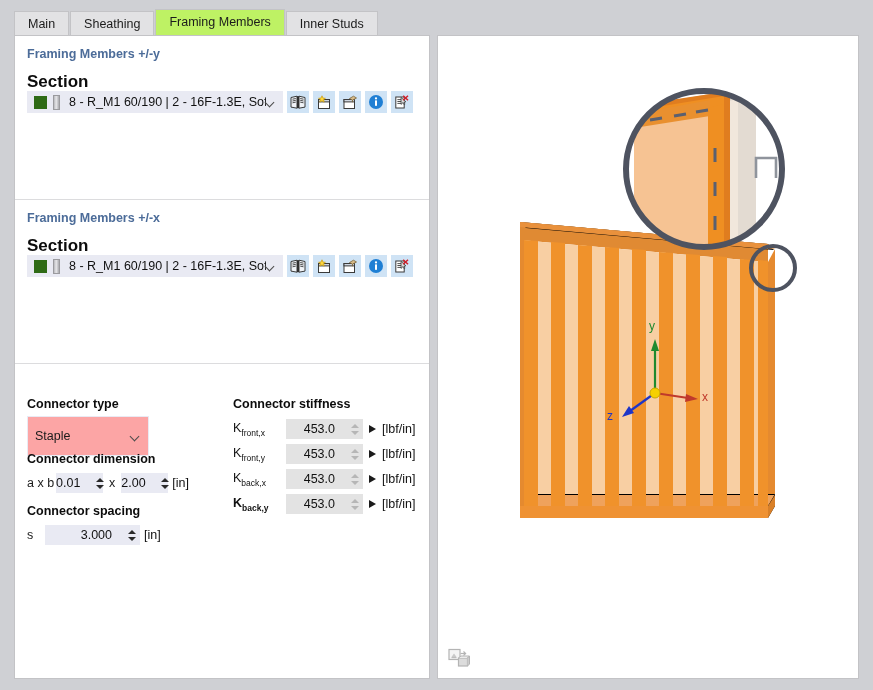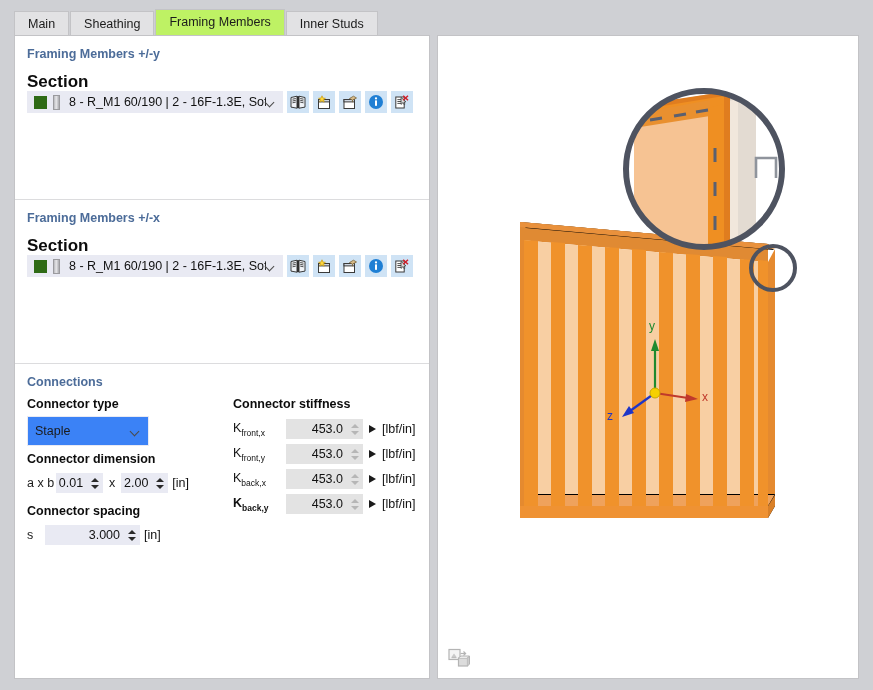--- a/index.html
+++ b/index.html
@@ -72,33 +72,33 @@
     background:#cfe3f5;border:1px solid #cfe3f5;box-sizing:border-box;
     display:flex;align-items:center;justify-content:center;
   }
   .iconbtn svg{display:block;}
 
   
   .conn-wrap{position:relative;padding:0;}
   .sublabel{font-weight:bold;font-size:12.5px;color:#0c0c0c;}
 
   .dropdown{
-    width:122px;height:30px;background:#3b82f6;border:1px solid #e9eaf3;
+    width:122px;height:40px;background:#fca5a5;border:1px solid #e9eaf3;
     display:flex;align-items:center;box-sizing:border-box;font-size:12.5px;
   }
   .dropdown .dtext{margin-left:7px;}
   .dropdown .chev{margin-left:auto;margin-right:8px;width:9px;height:9px;position:relative;}
   .dropdown .chev:before{
     content:"";position:absolute;left:0;top:1px;width:6px;height:6px;
     border-right:1.4px solid #4b4b4b;border-bottom:1.4px solid #4b4b4b;transform:rotate(45deg);
   }
 
   .spin{
     height:20px;background:#e9eaf3;display:inline-flex;align-items:center;
-    box-sizing:border-box;font-size:12.5px;color:#111;
+    box-sizing:border-box;font-size:12.5px;color:#111;gap:8px;
   }
   .spin.disabled{background:#e3e3e3;}
   .spin .val{flex:1;text-align:right;padding-right:6px;white-space:nowrap;}
   .spin .arrows{
     width:11px;height:18px;margin-right:3px;flex:0 0 auto;
     display:flex;flex-direction:column;justify-content:center;align-items:center;gap:3px;
   }
   .ar{width:0;height:0;border-left:4px solid transparent;border-right:4px solid transparent;}
   .ar.up{border-bottom:4px solid #2a2a2a;}
   .ar.dn{border-top:4px solid #2a2a2a;}
@@ -247,21 +247,20 @@
             <rect x="1.8" y="2" width="8.4" height="11" fill="#ffffff" stroke="#3a3a3a" stroke-width="1"></rect>
             <path d="M3.4 4.6 H8.6 M3.4 6.5 H8.6 M3.4 8.4 H7" stroke="#3a3a3a" stroke-width="0.9"></path>
             <path d="M10.5 5.5 L10.5 13.5 L12.6 11.6 L14 13.9 L15 13.2 L13.7 11 L16 10.6 Z" fill="#dcdcdc" stroke="#3a3a3a" stroke-width="0.9" transform="translate(-2.2,-2.5) scale(0.88)"></path>
             <path d="M9.2 0.8 L14 5.2 M14 0.8 L9.2 5.2" stroke="#d0202a" stroke-width="1.5"></path>
           </svg>
         </div>
       </div>
     </div>
 
     <div class="group conn-wrap" style="height:314px;">
-      <div class="group-title">Connections</div>
 
       <div class="sublabel" style="position:absolute;left:12px;top:33px;">Connector type</div>
       <div class="dropdown" style="position:absolute;left:12px;top:52px;">
         <div class="dtext">Staple</div>
         <div class="chev"></div>
       </div>
 
       <div class="sublabel" style="position:absolute;left:12px;top:88px;">Connector dimension</div>
       <div class="row" style="position:absolute;left:12px;top:109px;align-items:center;">
         <span style="font-size:12.5px;">a x b</span>

